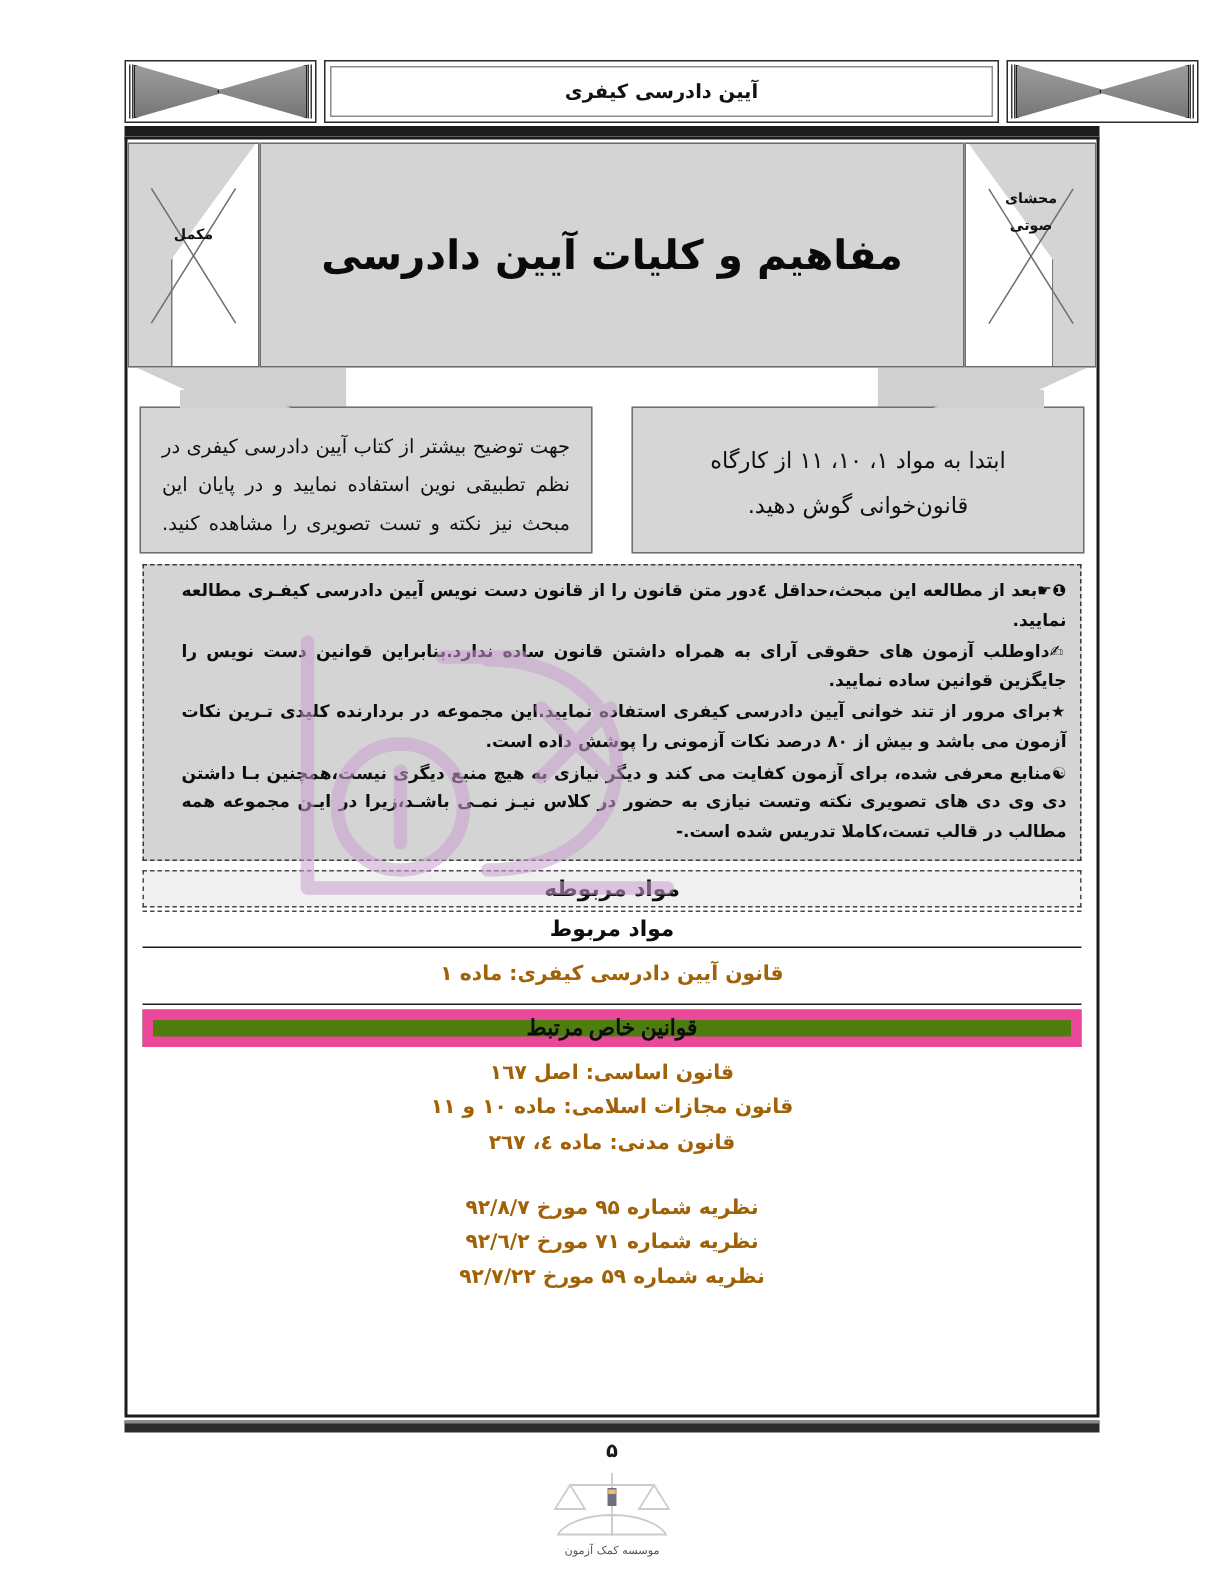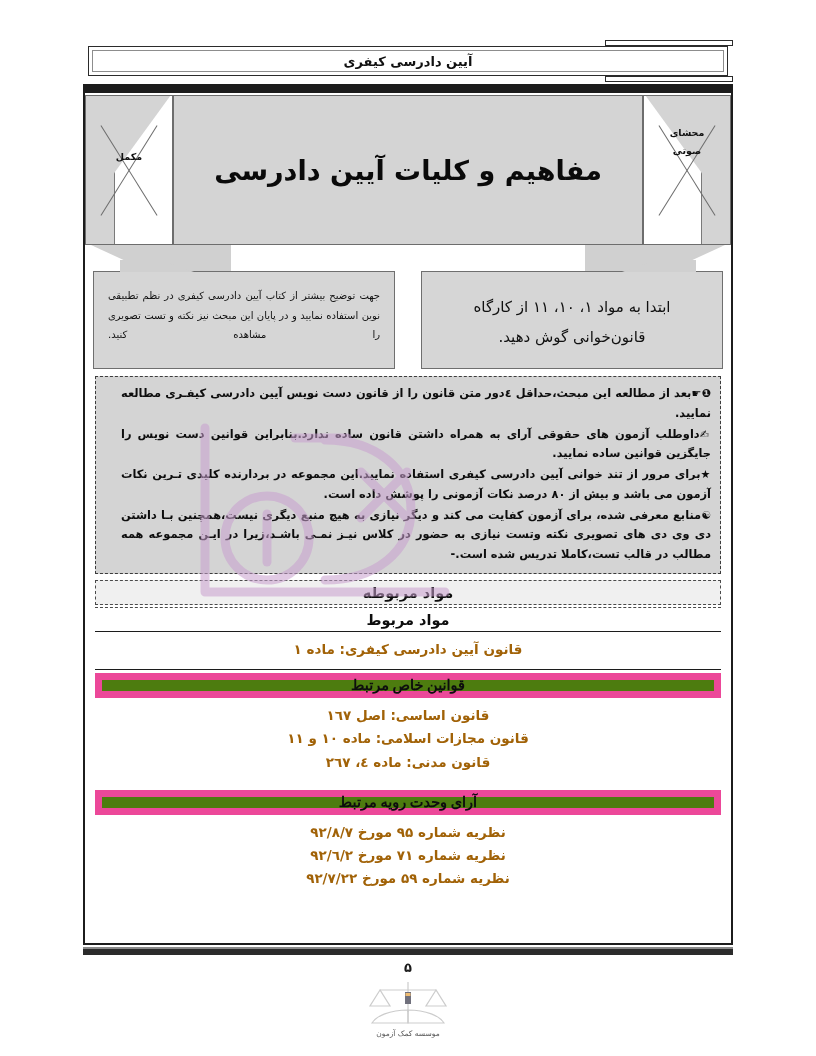--- a/index.html
+++ b/index.html
@@ -18,25 +18,24 @@
   .page {
     position: absolute;
     inset: 0;
   }
 
   
   .top-bar {
     position: absolute;
     left: 83px;
     top: 40px;
-    width: 650px;
+    width: 716px;
     height: 42px;
     display: flex;
     align-items: stretch;
-    flex-direction: column;
   }
   .bowtie-block {
     width: 128px;
     border: 1px solid #2b2b2b;
     background: #ffffff;
     position: relative;
     box-sizing: border-box;
     padding: 2px;
     display: flex;
   }
@@ -253,21 +252,21 @@
     display: flex;
     gap: 26px;
   }
   .callout {
     flex: 1;
     background: #d6d6d6;
     border: 1px solid #6f6f6f;
     box-sizing: border-box;
     padding: 14px 14px 10px;
     position: relative;
-    font-size: 10px;
+    font-size: 13px;
     line-height: 1.95;
     color: #101010;
   }
   .callout.right-box {
     text-align: center;
     font-size: 15px;
     line-height: 2.0;
     padding-top: 20px;
   }
   .callout.left-box {
@@ -526,21 +525,20 @@
 
       <div class="sec-head blue">قوانین خاص مرتبط</div>
       <div class="sec-list">
         <div class="ref">قانون اساسی: اصل ۱٦۷</div>
         <div class="ref">قانون مجازات اسلامی: ماده ۱۰ و ۱۱</div>
         <div class="ref">قانون مدنی: ماده ٤، ۲٦۷</div>
       </div>
 
       <div class="spacer-sm"></div>
 
-      <div class="sec-head blue">آرای وحدت رویه مرتبط</div>
       <div class="sec-list">
         <div class="ref">نظریه شماره ۹۵ مورخ ۹۲/۸/۷</div>
         <div class="ref">نظریه شماره ۷۱ مورخ ۹۲/٦/۲</div>
         <div class="ref">نظریه شماره ۵۹ مورخ ۹۲/۷/۲۲</div>
       </div>
 
     </div>
   </div>
 
   <div class="watermark">

